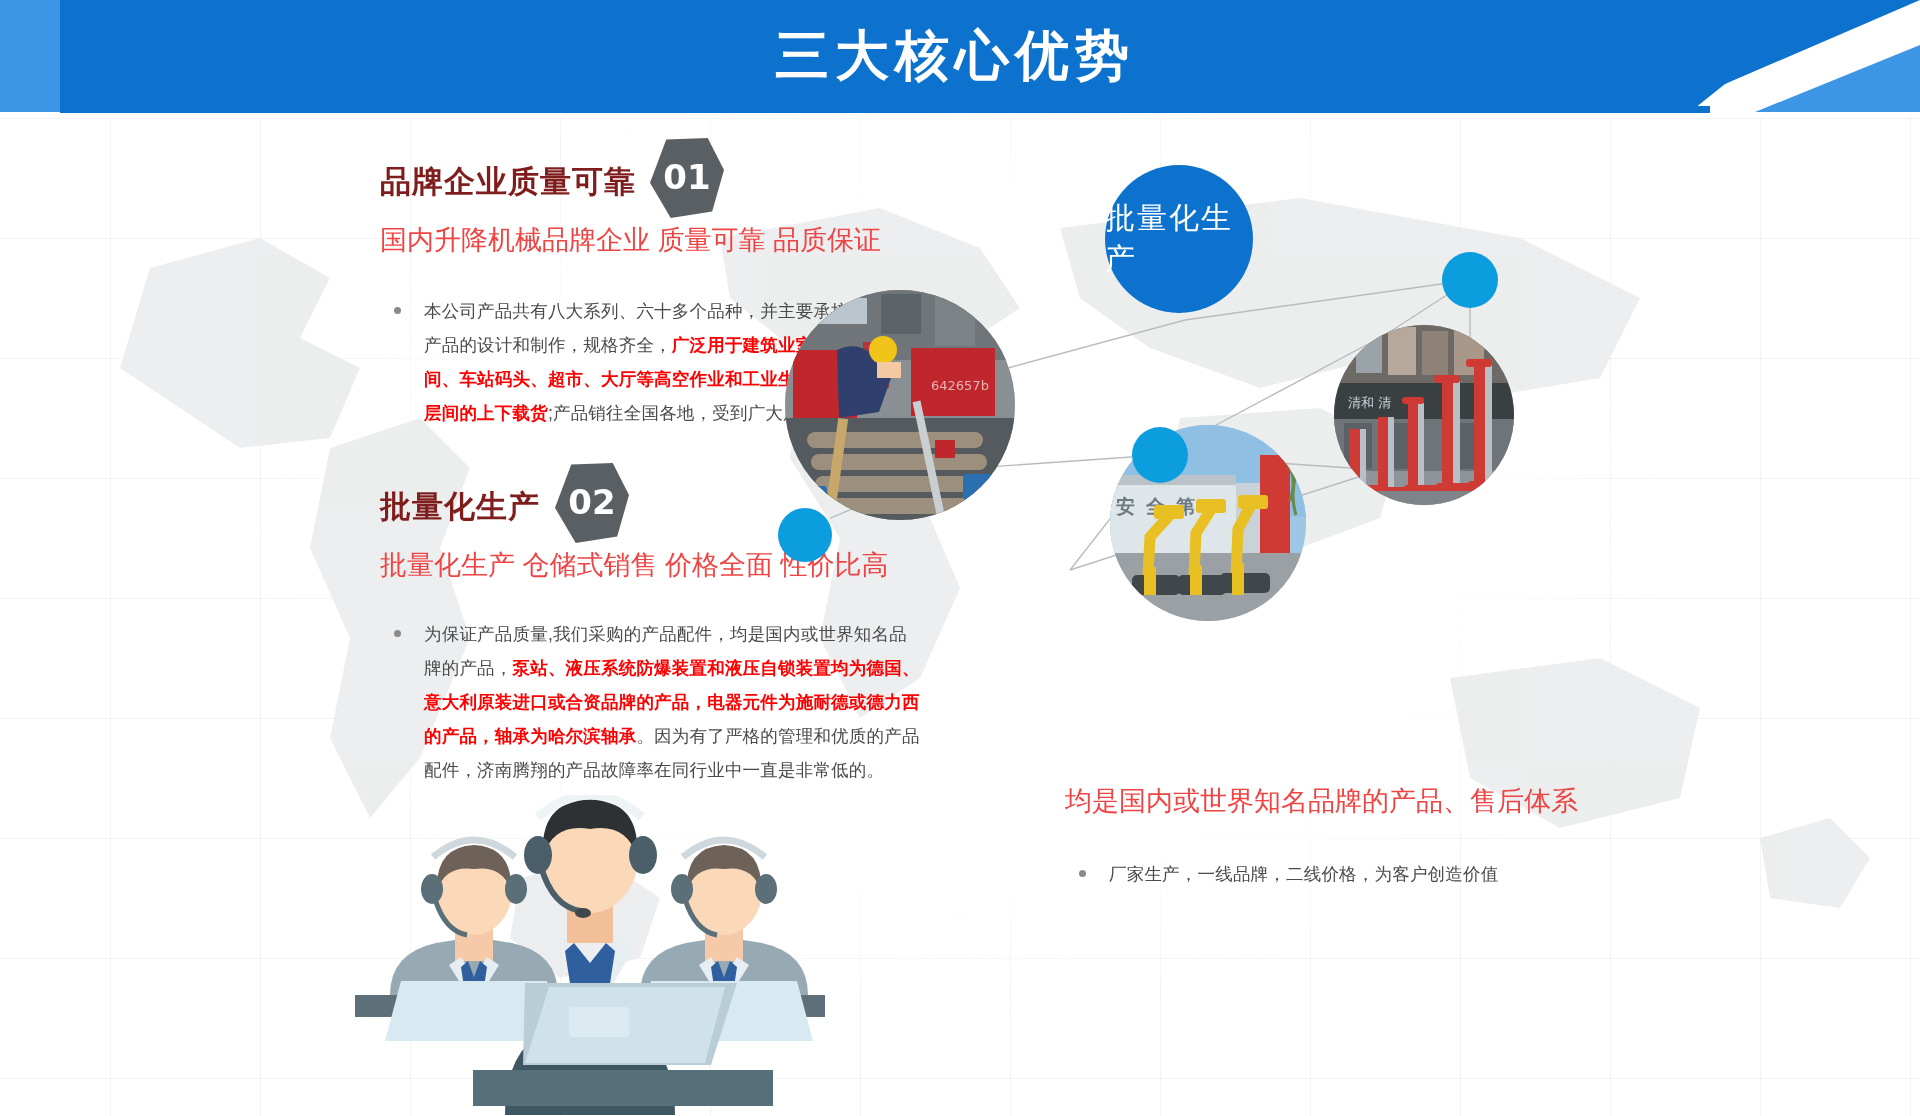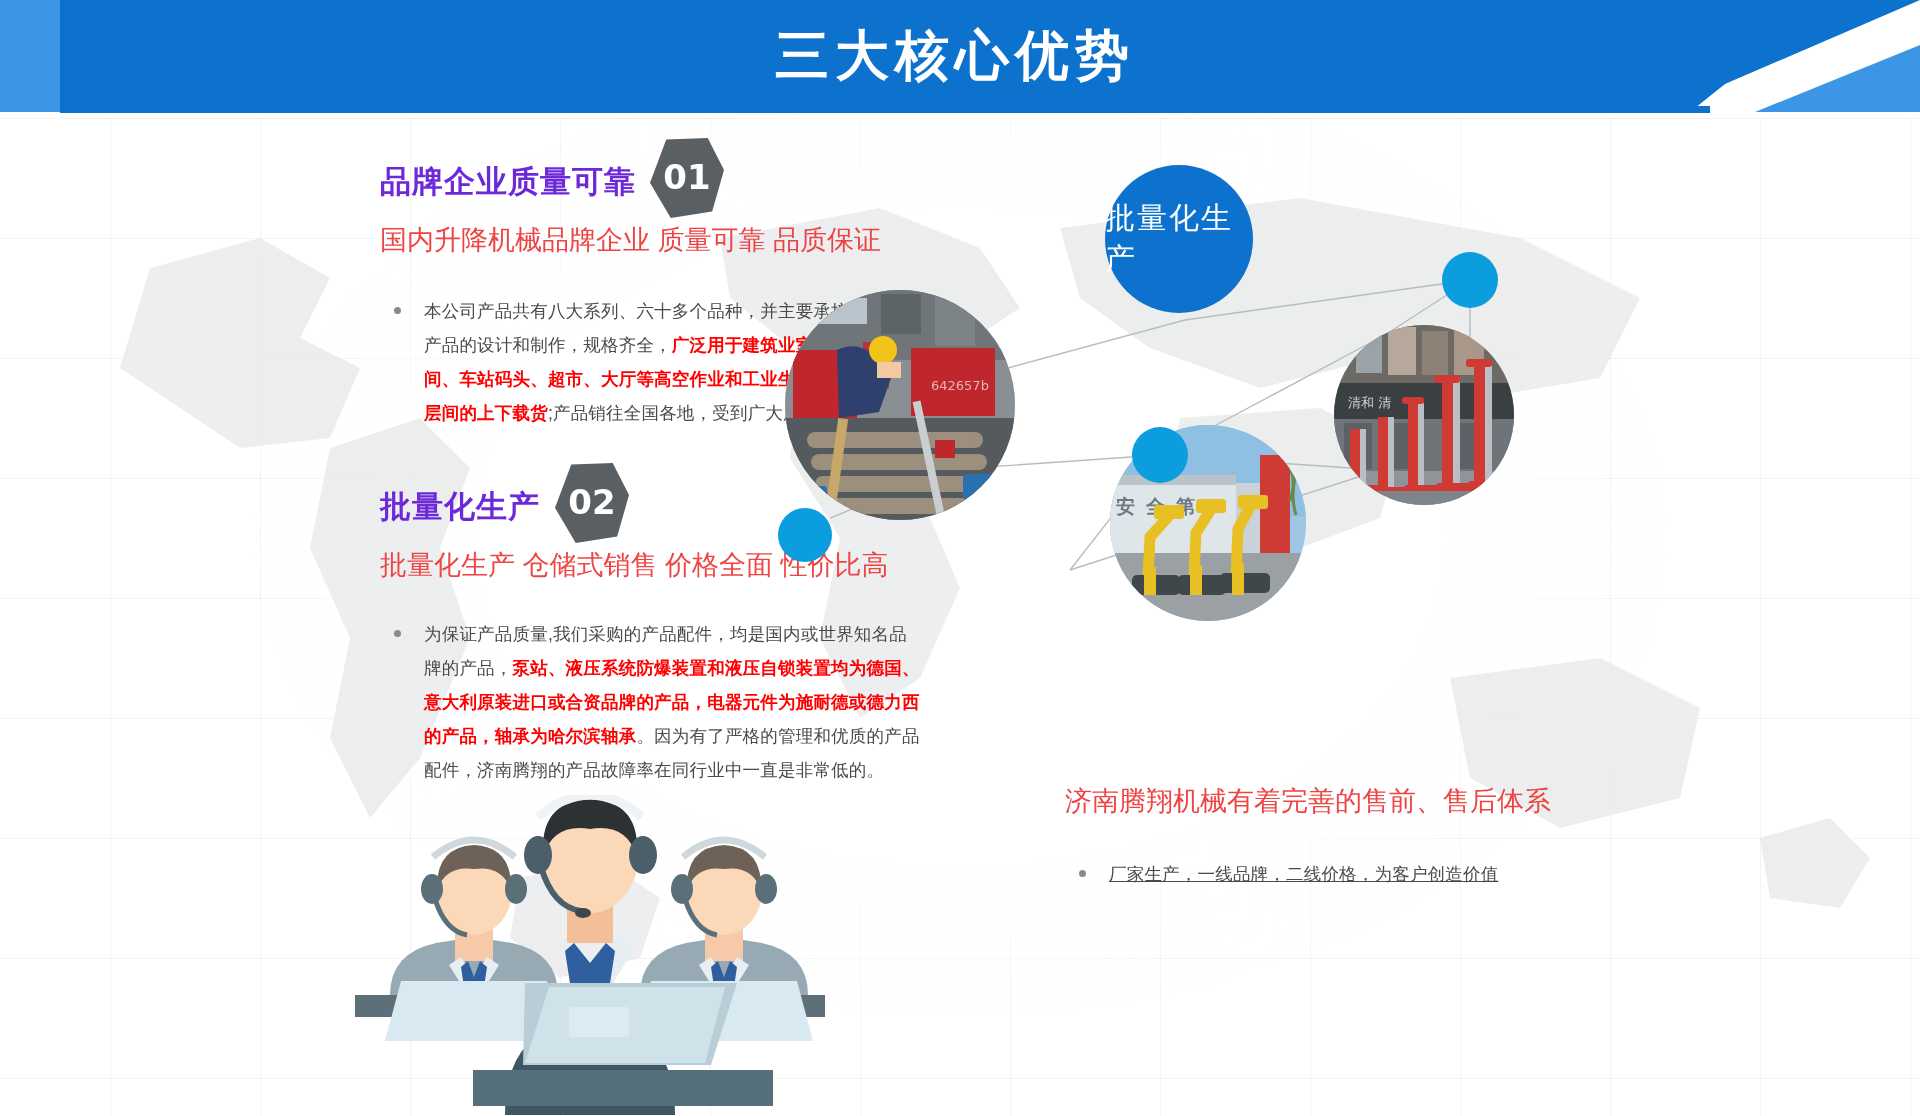--- a/index.html
+++ b/index.html
@@ -36,21 +36,21 @@
     color:#fff; font-size:54px; font-weight:bold; letter-spacing:6px;
     font-family:"DejaVu Sans","Liberation Sans",sans-serif;
     padding-right:10px;
     text-align:right;
   }
 
   
   .sec { position:absolute; }
   .sec-head { position:relative; display:block; height:54px; }
   .sec-title {
-    font-size:31px; font-weight:bold; color:#6d28d9; letter-spacing:1px;
+    font-size:31px; font-weight:bold; color:#7f1d1d; letter-spacing:1px;
     line-height:44px; white-space:nowrap; display:inline-block;
   }
   .hexwrap{
     position:absolute; top:-22px; width:74px; height:80px;
     display:inline-block;
   }
   .hex {
     width:74px; height:80px; background:#5a5f63;
     clip-path:polygon(22% 2%, 78% 0%, 100% 40%, 84% 92%, 28% 100%, 0% 56%);
     display:flex; align-items:center; justify-content:center;
@@ -152,23 +152,23 @@
         </span>
     </span>
   </div>
   <div class="sec-sub">批量化生产 仓储式销售 价格全面 性价比高</div>
   <div class="bullets" style="margin-top:30px; width:540px;">
     <div class="bullet"><span class="gy">为保证产品质量,我们采购的产品配件，均是国内或世界知名品牌的产品，</span><span class="rd">泵站、液压系统防爆装置和液压自锁装置均为德国、意大利原装进口或合资品牌的产品，电器元件为施耐德或德力西的产品，轴承为哈尔滨轴承</span><span class="gy">。因为有了严格的管理和优质的产品配件，济南腾翔的产品故障率在同行业中一直是非常低的。</span></div>
   </div>
 </div>
 
 <div class="sec" style="left:1065px; top:775px; width:560px;">
-  <div class="sec-sub">济南腾翔机械有着完善的售前、售后体系</div>
+  <div class="sec-sub">均是国内或世界知名品牌的产品、售后体系</div>
   <div class="bullets" style="margin-top:34px; width:545px;">
-    <div class="bullet" style="margin-bottom:30px;text-decoration:underline;"><span class="gy">厂家生产，一线品牌，二线价格，为客户创造价值</span></div>
+    <div class="bullet" style="margin-bottom:30px;"><span class="gy">厂家生产，一线品牌，二线价格，为客户创造价值</span></div>
   </div>
 </div>
 
 <div id="graphic">
   <svg width="1090" height="560" viewBox="0 0 1090 560" aria-hidden="true">
     <g stroke="#b9bcbf" stroke-width="1.4" fill="none">
       <line x1="355" y1="180" x2="115" y2="245"></line>
       <line x1="355" y1="180" x2="640" y2="140"></line>
       <line x1="640" y1="140" x2="555" y2="195"></line>
       <line x1="640" y1="140" x2="640" y2="245"></line>

